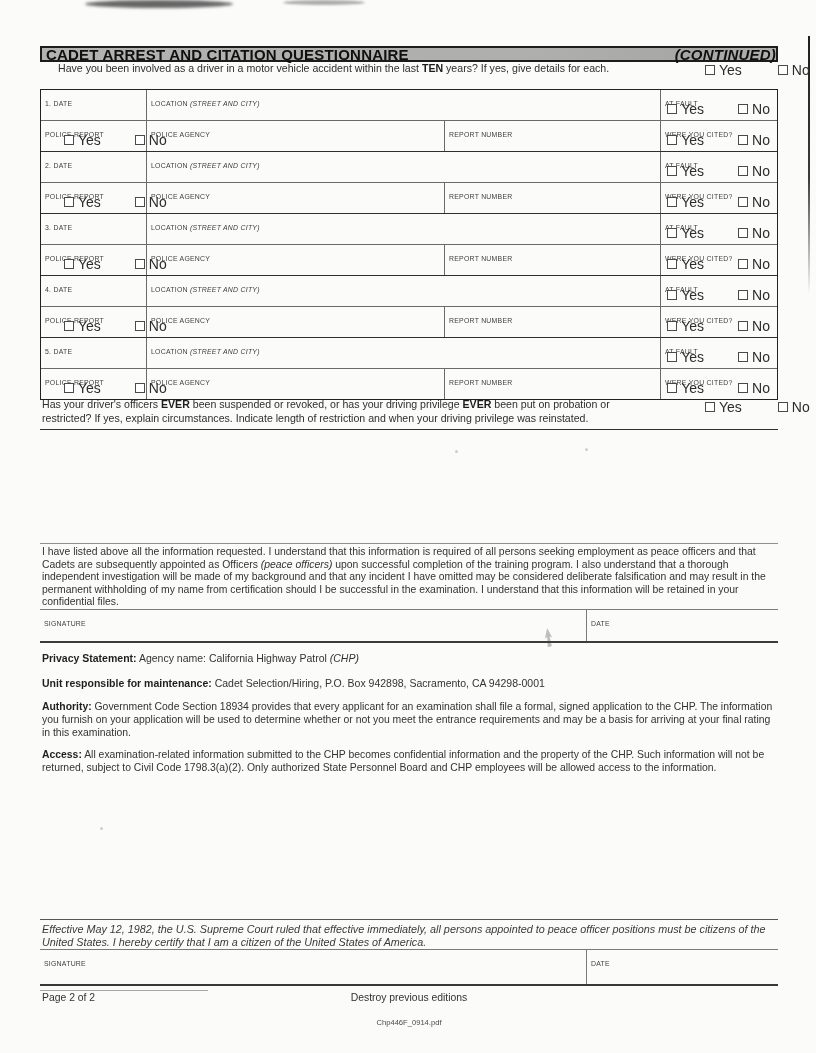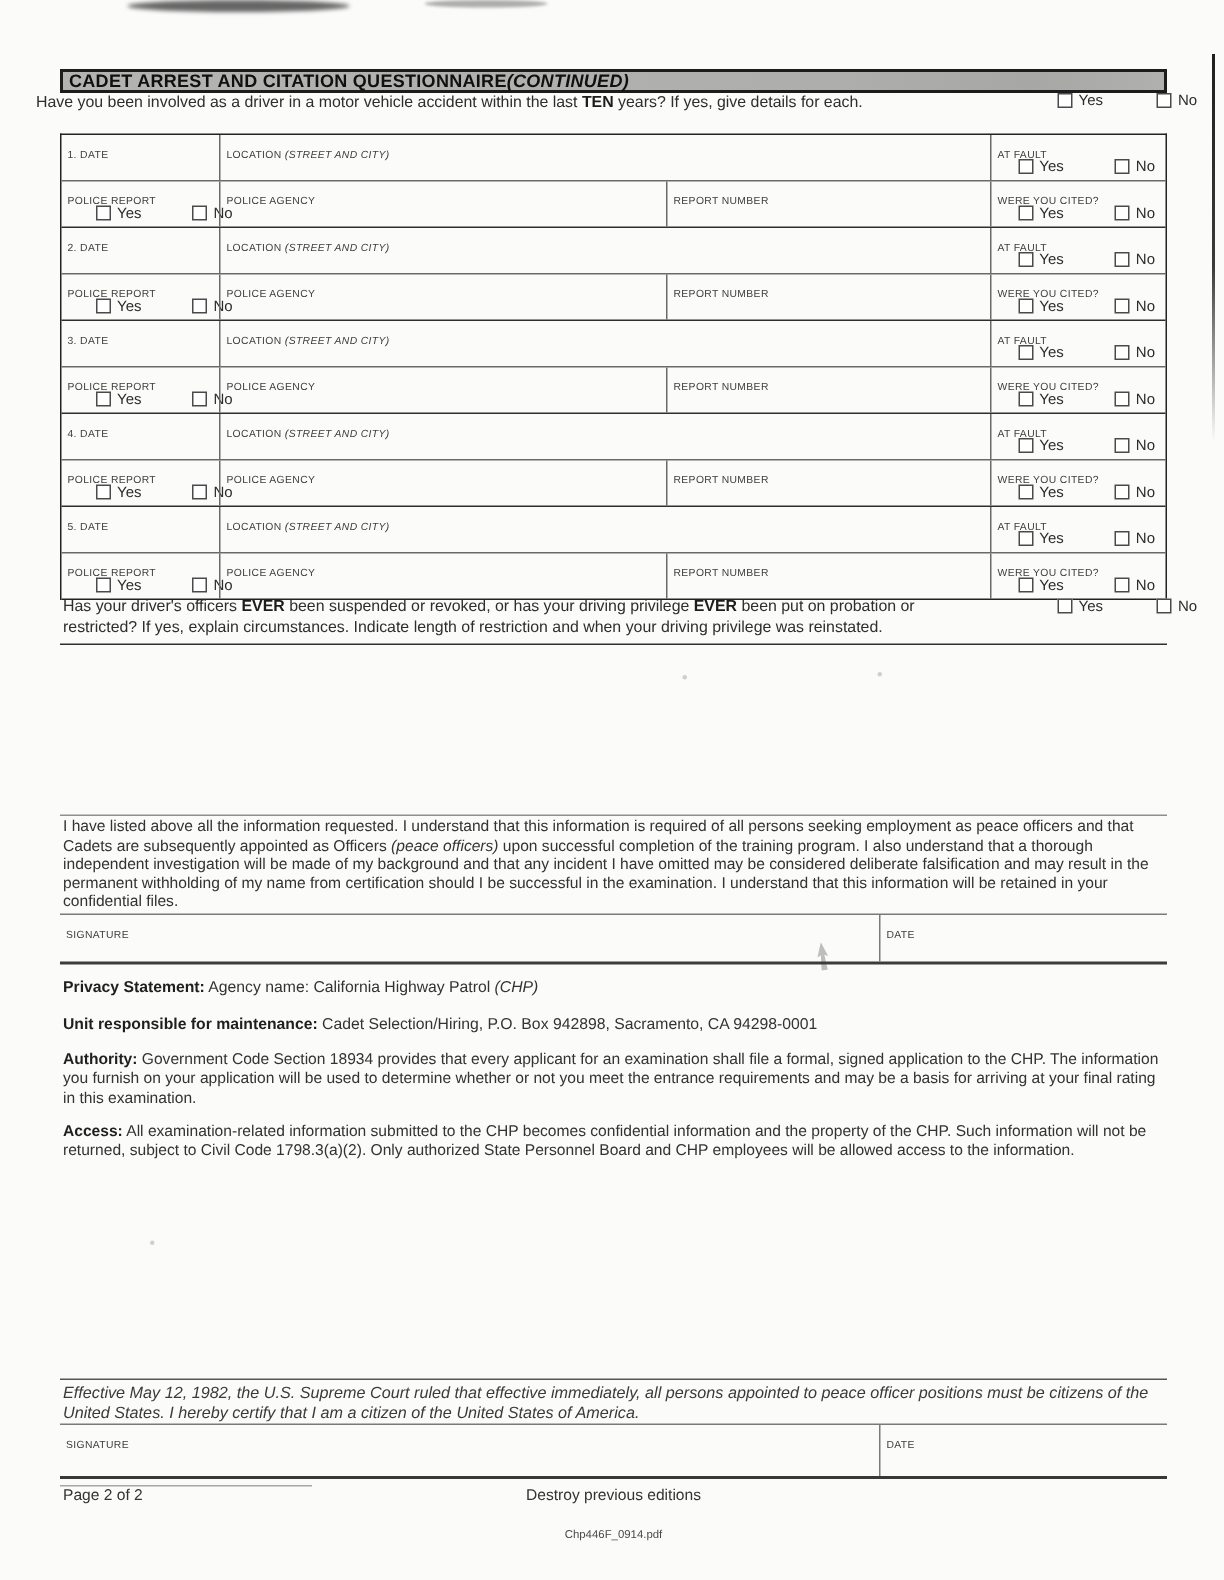--- a/index.html
+++ b/index.html
@@ -21,26 +21,26 @@
   .speck { width:3px; height:3px; border-radius:50%; background:#cfcfcc; }
   .cursor-artifact { left:541px; top:628px; width:15px; height:19px; background:#b3b3b0; opacity:.85;
     clip-path:polygon(50% 0, 74% 52%, 58% 46%, 64% 100%, 36% 100%, 42% 46%, 26% 52%); transform:rotate(-8deg); filter:blur(.4px); }
 
   
   .hdrbar {
     left:40px; top:46px; width:738px; height:16px;
     background:linear-gradient(90deg,#b3b3b1 0%, #aeaeac 70%, #a7a7a5 88%, #b0b0ae 100%);
     border:2px solid #1c1c1c;
     display:flex; align-items:center; padding-left:4px;
-    font-size:12px; font-weight:bold; color:#101010; letter-spacing:.2px;
+    font-size:15px; font-weight:bold; color:#101010; letter-spacing:.2px;justify-content:space-between;
   }
   .hdr-cont { font-style:italic; }
 
   
-  .q1 { left:24px; top:62px; width:642px; font-size:10.6px; line-height:13.5px; color:#2e2e2e; }
+  .q1 { left:58px; top:62px; width:642px; font-size:10.6px; line-height:13.5px; color:#2e2e2e; }
   .q1 .note { font-weight:bold; color:#1d1d1d; }
   .b { font-weight:bold; color:#1d1d1d; }
   .yn-abs { display:flex; gap:17px; }
   .yn-q1 { left:686px; top:62px; }
   .yn-q2 { left:686px; top:399px; }
 
   .q2 { left:40px; top:397px; width:738px; border-bottom:1.5px solid #2e2e2e; padding:1px 2px 4px 2px; }
   .q2-text { width:645px; font-size:10.6px; line-height:13.5px; color:#2e2e2e; }
 
   
@@ -55,21 +55,21 @@
   .c-date   { width:105px; }
   .c-loc    { width:514px; }
   .c-fault  { flex:1; }
   .c-prep   { width:105px; }
   .c-agency { width:298px; }
   .c-rnum   { width:216px; }
   .c-cited  { flex:1; }
   .cl { font-size:6.9px; color:#3e3e3e; letter-spacing:.25px; }
   .cl i { font-style:italic; }
 
-  .ck { display:inline-flex; align-items:flex-start; gap:4px; font-size:10px; color:#2c2c2c;padding-left:19px; }
+  .ck { display:inline-flex; align-items:center; gap:4px; font-size:14px; color:#2c2c2c;padding-left:19px; }
   .box { width:10px; height:10px; border:1px solid #4a4a4a; background:#fff; flex:none; }
   .yn-br { position:absolute; right:7px; bottom:3px; display:flex; gap:15px; }
   .yn-bl { position:absolute; left:4px;  bottom:3px; display:flex; gap:15px; }
 
   
   .sec-cert { left:40px; top:543px; width:738px; border-top:1px solid #8f8f8f; padding:2px 2px 0 2px;
     font-size:10.4px; line-height:12.6px; color:#333; }
   .sec-cert i { font-style:italic; }
   .sigrow { left:40px; width:738px; display:flex; border-top:1px solid #7a7a7a; }
   .sigrow1 { top:609px; height:34px; border-bottom:2px solid #3c3c3c; }

